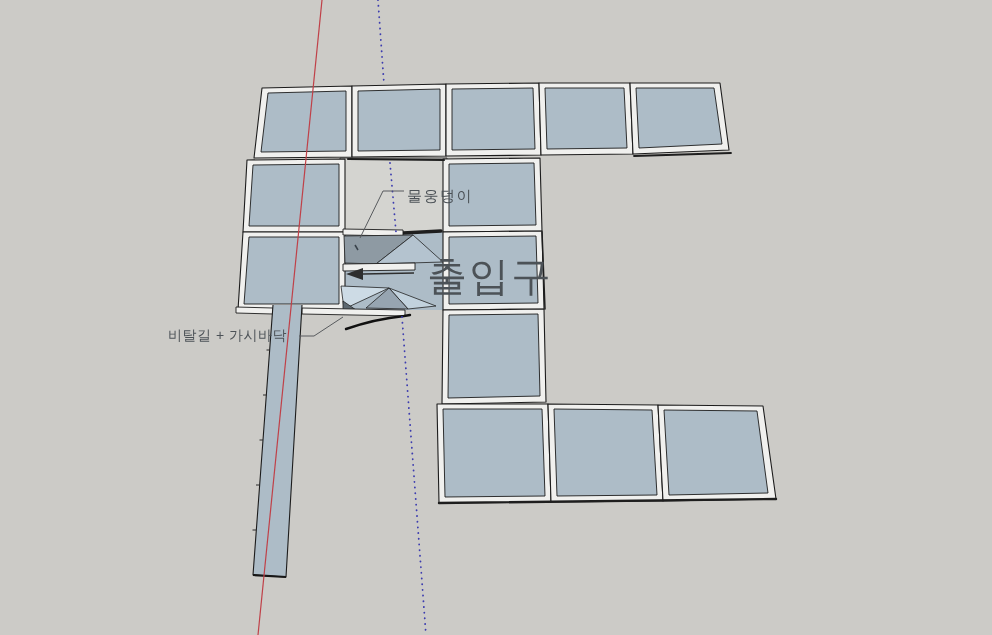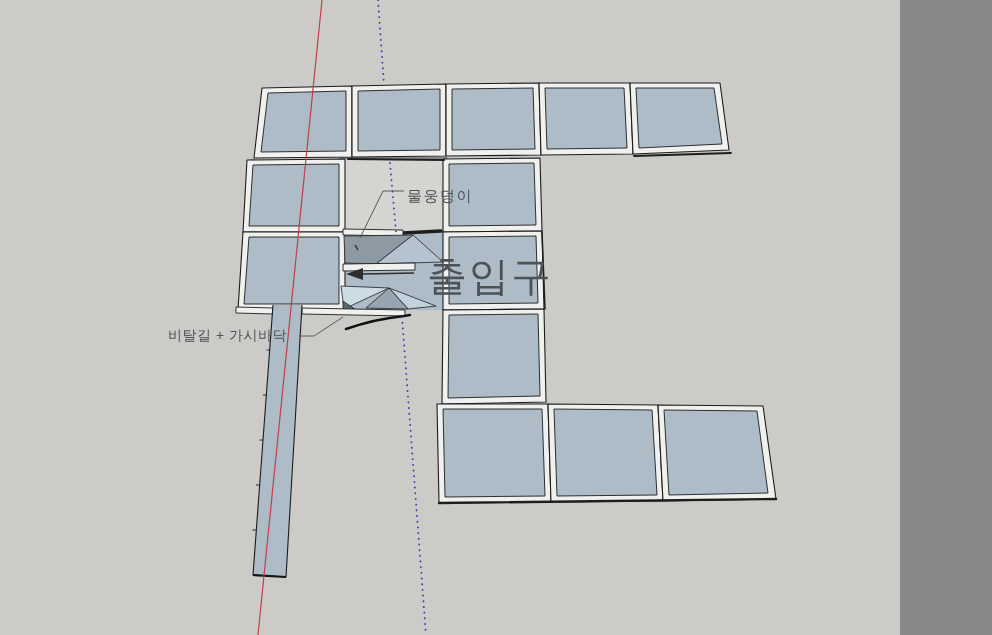--- a/index.html
+++ b/index.html
@@ -1,16 +1,16 @@
 <!DOCTYPE html>
 <html><head>
 <meta charset="utf-8">
 <style>
   html,body{margin:0;padding:0;background:#888;}
-  #stage{position:relative;width:900px;height:635px;overflow:hidden;
+  #stage{position:relative;width:992px;height:635px;overflow:hidden;
          font-family:"Liberation Sans","DejaVu Sans",sans-serif;}
   svg{position:absolute;inset:0;display:block;}
   .ol{stroke:#1c1c1c;stroke-width:1.1;stroke-linejoin:round;}
   .il{stroke:#1c1c1c;stroke-width:0.9;stroke-linejoin:round;}
   .thin{stroke:#222;stroke-width:0.8;stroke-linejoin:round;}
   .lbl-s{font-size:15px;letter-spacing:1.5px;}
   .lbl-m{font-size:14px;letter-spacing:0.5px;}
   .lbl-xl{font-size:40px;letter-spacing:2px;}
   text{font-family:"Liberation Sans","DejaVu Sans",sans-serif;}
 </style>

